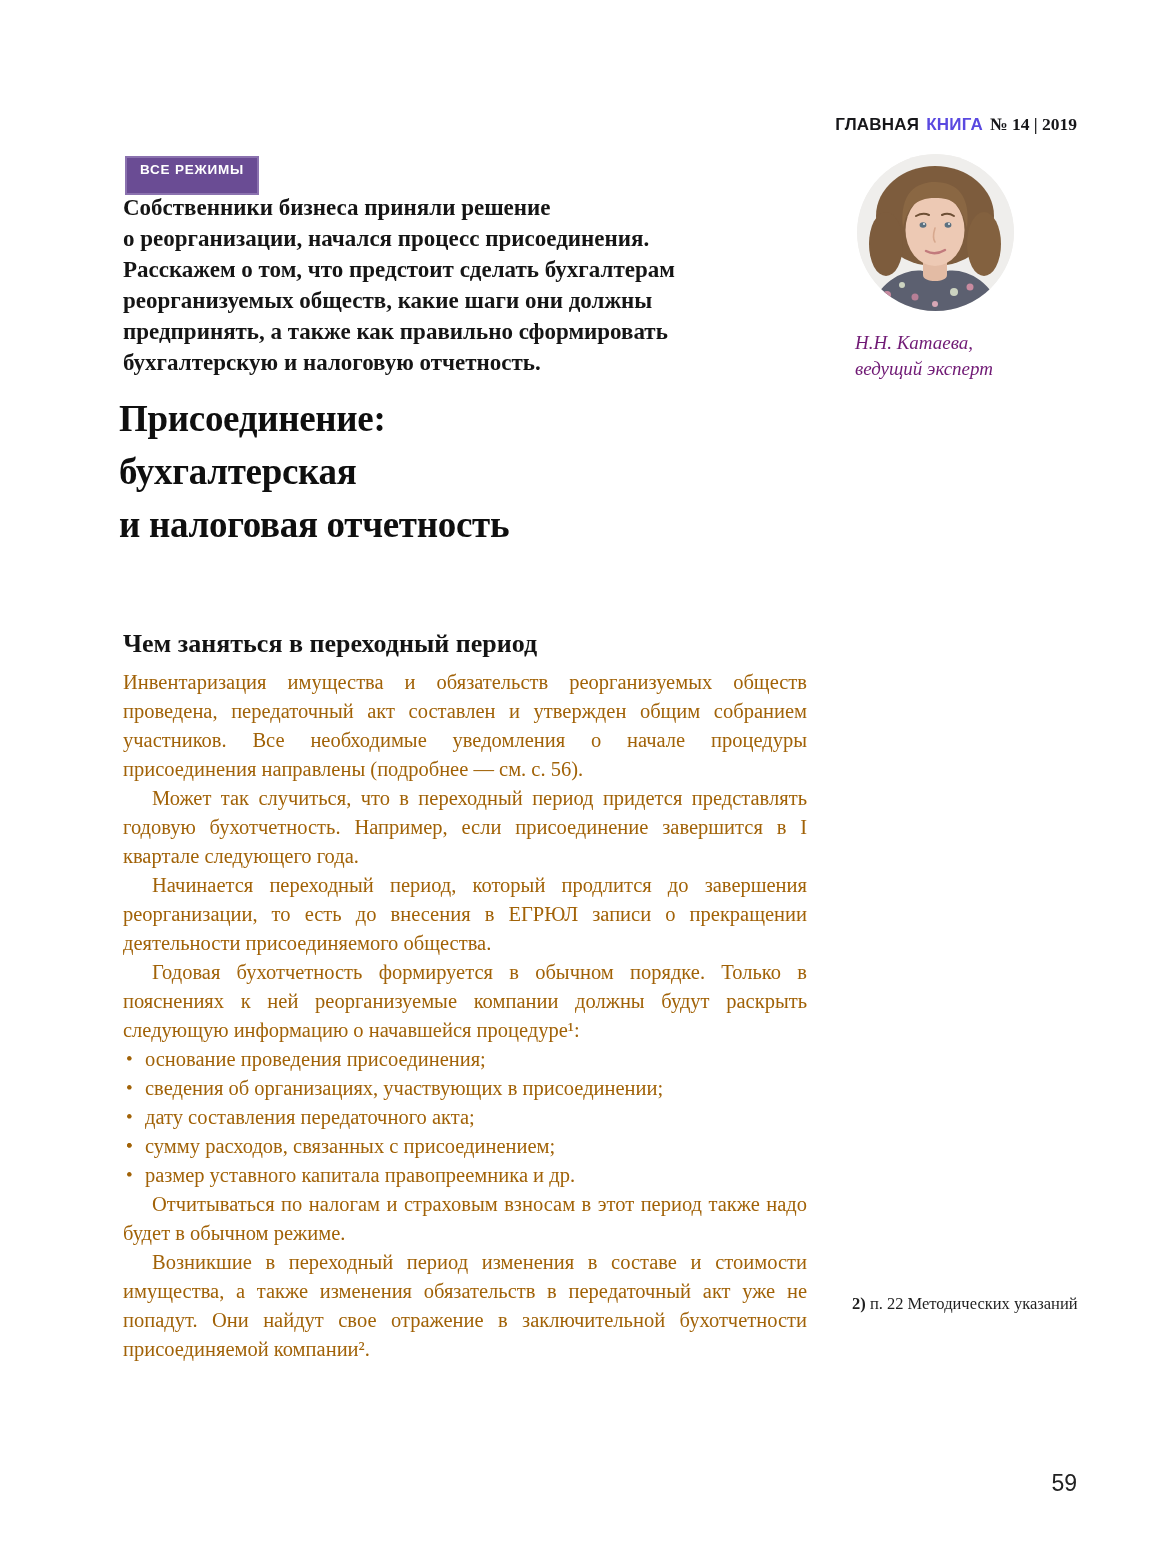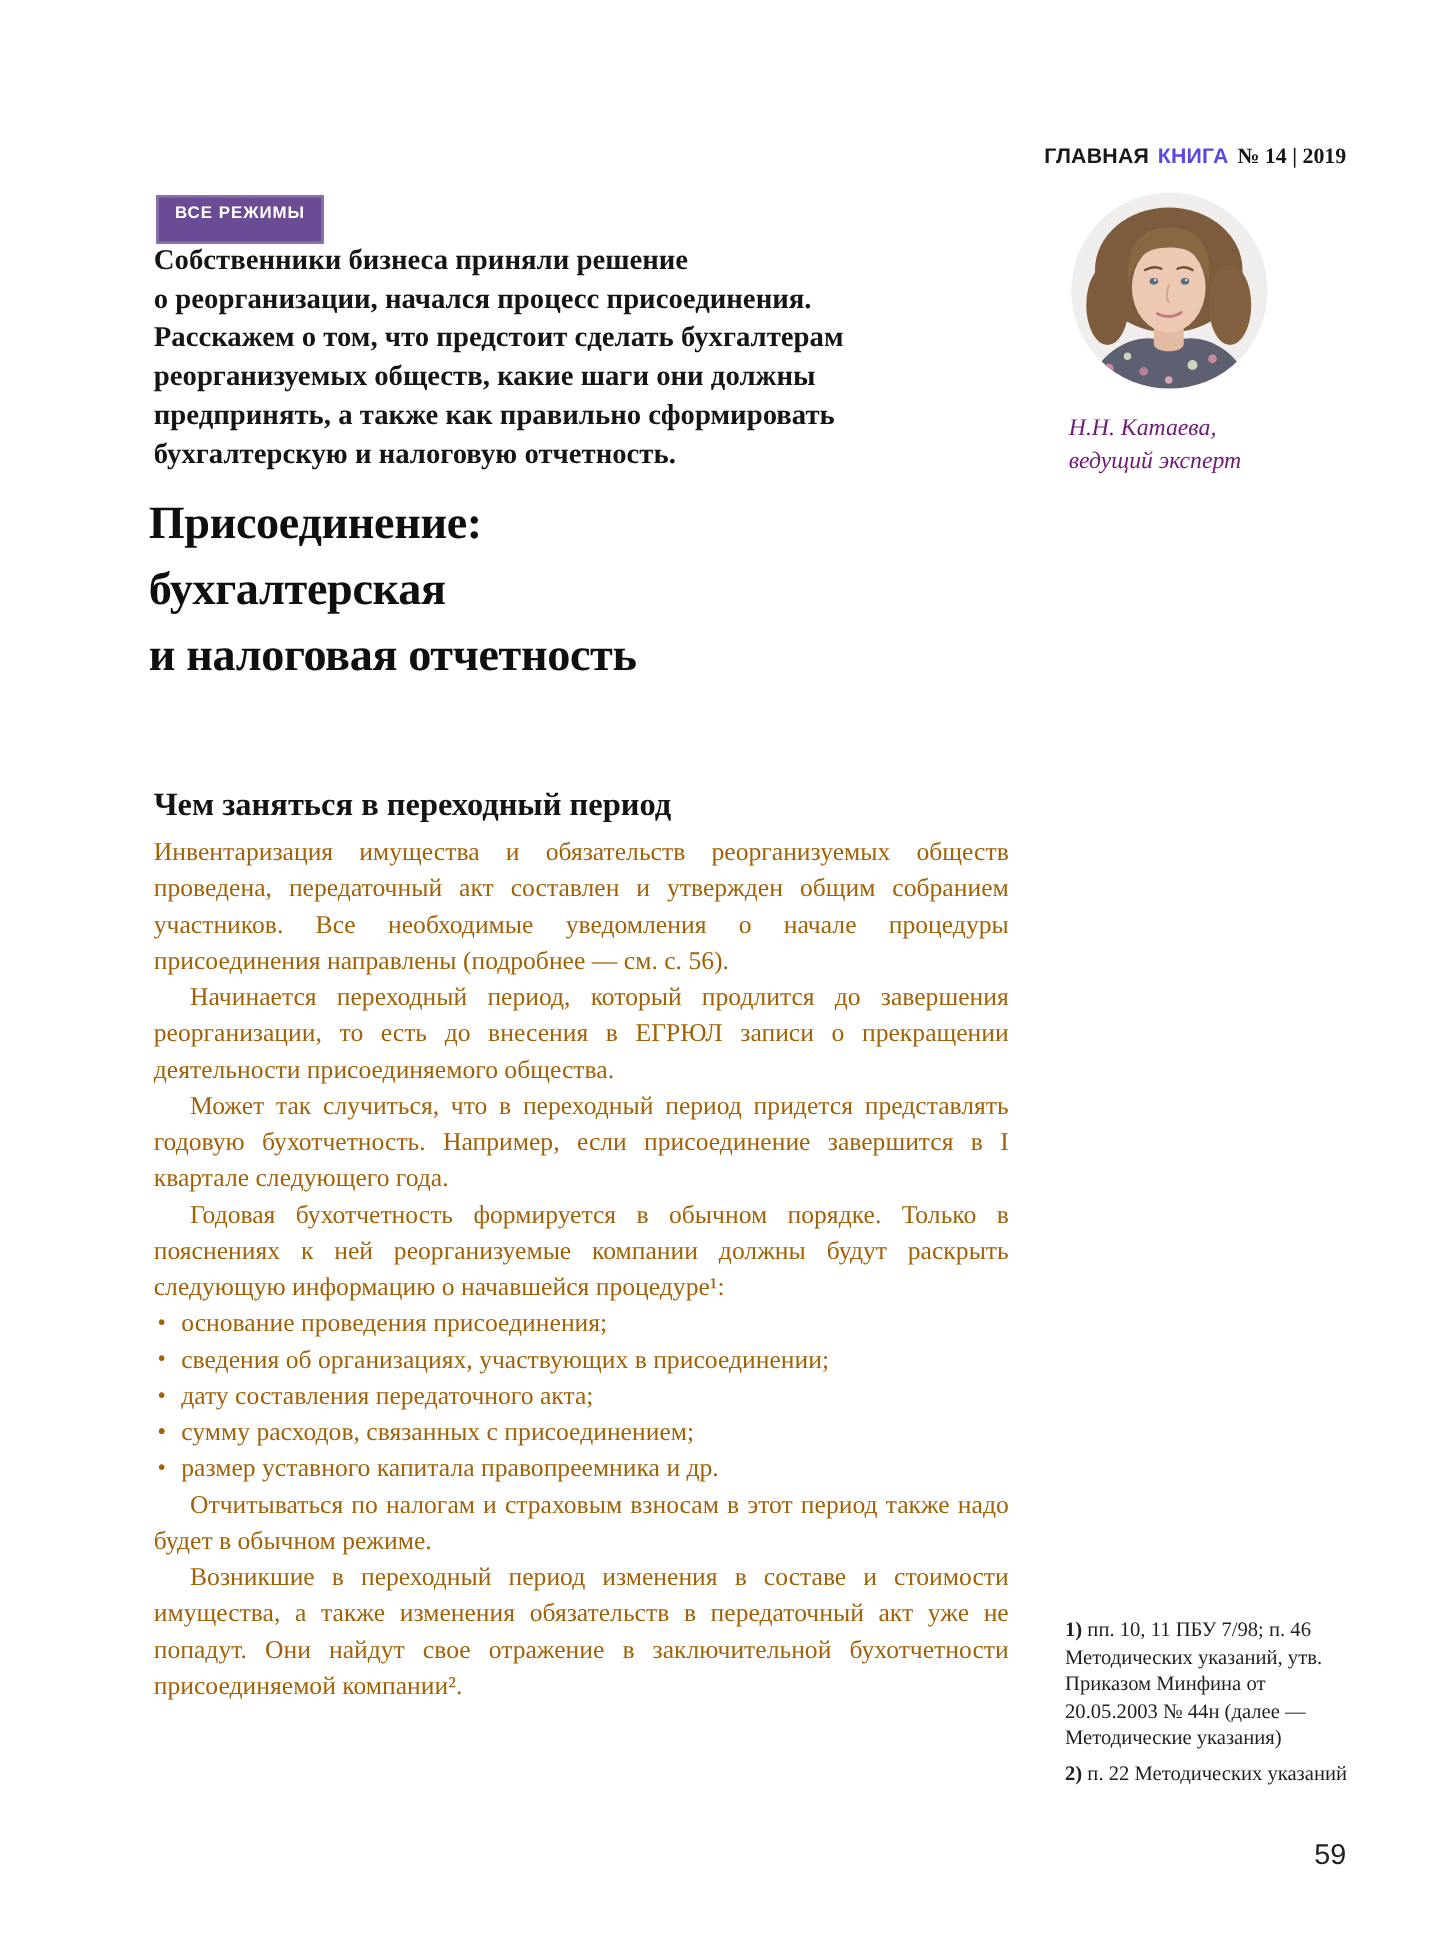--- a/index.html
+++ b/index.html
@@ -132,31 +132,30 @@
 </div>
 
 <h1 class="title" style="margin:0;">Присоединение:
 бухгалтерская
 и налоговая отчетность</h1>
 
 <h2 class="sec-heading" style="margin:0;">Чем заняться в переходный период</h2>
 
 <div class="article">
     <p class="">Инвентаризация имущества и обязательств реорганизуемых обществ проведена, передаточный акт составлен и утвержден общим собранием участников. Все необходимые уведомления о начале процедуры присоединения направлены (подробнее — см. с. 56).</p>
+    <p class="ind">Может так случиться, что в переходный период придется представлять годовую бухотчетность. Например, если присоединение завершится в I квартале следующего года.</p>
     <p class="ind">Начинается переходный период, который продлится до завершения реорганизации, то есть до внесения в ЕГРЮЛ записи о прекращении деятельности присоединяемого общества.</p>
-    <p class="ind">Может так случиться, что в переходный период придется представлять годовую бухотчетность. Например, если присоединение завершится в I квартале следующего года.</p>
     <p class="ind">Годовая бухотчетность формируется в обычном порядке. Только в пояснениях к ней реорганизуемые компании должны будут раскрыть следующую информацию о начавшейся процедуре¹:</p>
     <div class="bullet"><span class="dot">•</span><span>основание проведения присоединения;</span></div>
     <div class="bullet"><span class="dot">•</span><span>сведения об организациях, участвующих в присоединении;</span></div>
     <div class="bullet"><span class="dot">•</span><span>дату составления передаточного акта;</span></div>
     <div class="bullet"><span class="dot">•</span></div>
     <div class="bullet"><span class="dot">•</span><span>сумму расходов, связанных с присоединением;</span></div>
     <div class="bullet"><span class="dot">•</span><span>размер уставного капитала правопреемника и др.</span></div>
     <p class="ind">Отчитываться по налогам и страховым взносам в этот период также надо будет в обычном режиме.</p>
     <p class="ind">Возникшие в переходный период изменения в составе и стоимости имущества, а также изменения обязательств в передаточный акт уже не попадут. Они найдут свое отражение в заключительной бухотчетности присоединяемой компании².</p>
   </div>
 
 <div class="footnotes">
-    <div class="fn"><b>1) </b>пп. 10, 11 ПБУ 7/98; п. 46 Методических указаний, утв. Приказом Минфина от 20.05.2003 № 44н (далее — Методические указания)</div>
     <div class="fn"><b>2) </b>п. 22 Методических указаний</div>
   </div>
 
 <div class="page-no">59</div>
 
 </body></html>

